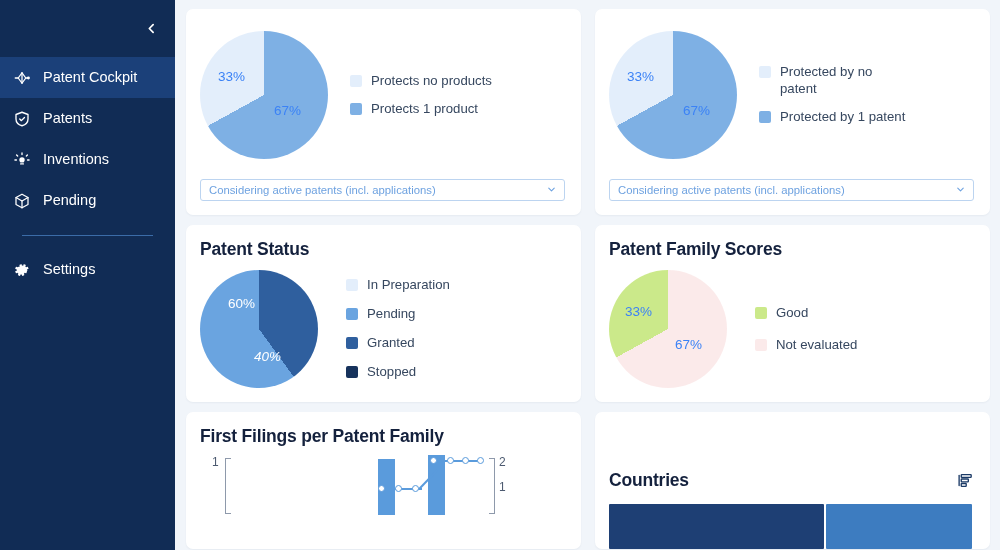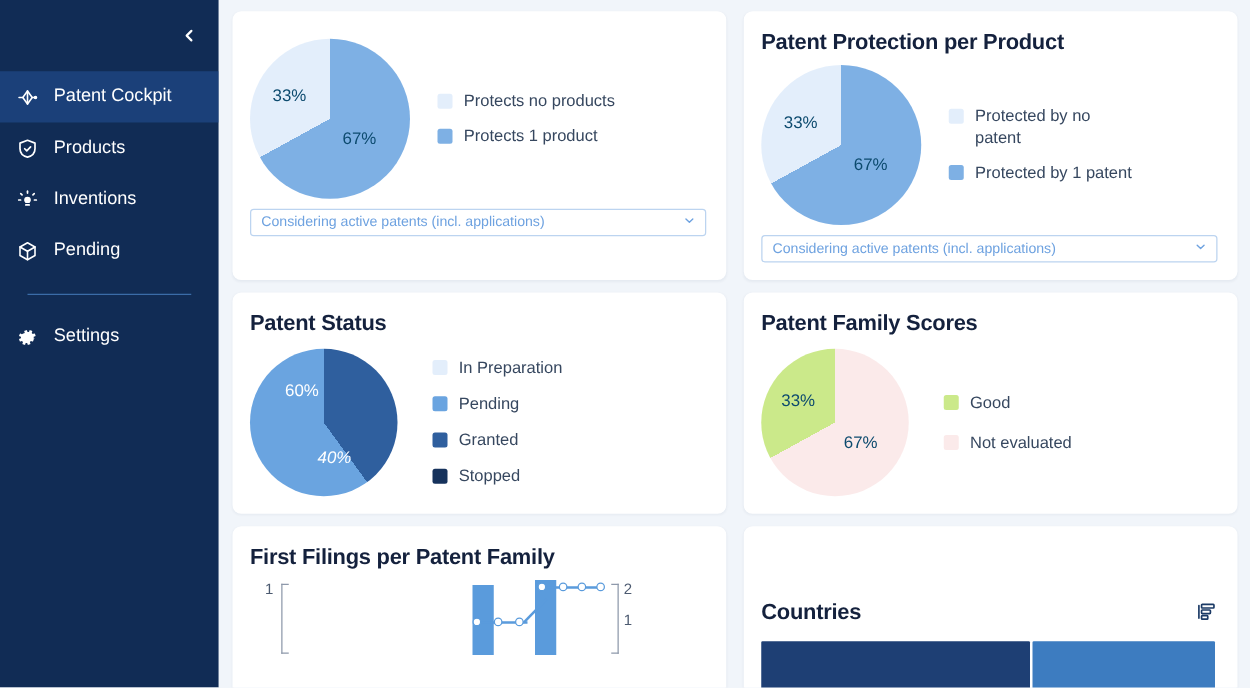--- a/index.html
+++ b/index.html
@@ -114,38 +114,38 @@
   }
   .card-head { display: flex; align-items: flex-start; justify-content: space-between; margin-top: 44px; }
   .sort-icon { cursor: pointer; padding-top: 2px; }
 
   .chart-row { display: flex; align-items: center; }
   .pie-wrap { position: relative; flex: 0 0 auto; }
   .pie { border-radius: 50%; position: relative; }
   .pie-label {
     position: absolute;
     font-size: 13.5px;
-    color: #0c4a6e;
+    color: #3b82f6;
     white-space: nowrap;
   }
   .pie-label.light { color: #ffffff; }
 
   .legend { display: flex; flex-direction: column; }
   .legend-item {
     display: flex; align-items: flex-start;
     gap: 9px;
     font-size: 13.2px;
     color: #36475f;
     cursor: pointer;
   }
   .swatch { width: 12px; height: 12px; border-radius: 2px; flex: 0 0 12px; margin-top: 2px; }
   .legend-label { line-height: 1.28; }
 
   .dd {
-    margin-top: 8px;
+    margin-top: 20px;
     height: 22px;
     border: 1px solid #bcd4f0;
     border-radius: 3px;
     display: flex; align-items: center; justify-content: space-between;
     padding: 0 7px 0 8px;
     font-size: 11.3px;
     color: #6ea2e0;
     cursor: pointer;
   }
 
@@ -191,21 +191,21 @@
       <span class="nav-label">Patent Cockpit</span>
     </div>
 
     <div class="nav-item">
       <span class="nav-icon">
         <svg width="18" height="18" viewBox="0 0 24 24" fill="none" stroke="#ffffff" stroke-width="1.8" stroke-linecap="round" stroke-linejoin="round">
           <path d="M12 3 L20 6 V12 C20 16.5 16.5 19.8 12 21 C7.5 19.8 4 16.5 4 12 V6 Z"></path>
             <polyline points="9 12 11.2 14.2 15.3 10"></polyline>
         </svg>
       </span>
-      <span class="nav-label">Products</span>
+      <span class="nav-label">Patents</span>
     </div>
 
     <div class="nav-item">
       <span class="nav-icon">
         <svg width="18" height="18" viewBox="0 0 24 24" fill="none" stroke="#ffffff" stroke-width="1.8" stroke-linecap="round">
           <path d="M12 8.4 a3.6 3.6 0 0 1 3.6 3.6 c0 1.6 -1.1 2.4 -1.5 3.2 h-4.2 c-0.4 -0.8 -1.5 -1.6 -1.5 -3.2 A3.6 3.6 0 0 1 12 8.4Z" fill="#ffffff" stroke="none"></path>
           <line x1="10.2" y1="17.2" x2="13.8" y2="17.2" stroke-width="1.8"></line>
           <line x1="12" y1="2.6" x2="12" y2="4.6"></line>
             <line x1="4.8" y1="5.2" x2="6.2" y2="6.6"></line>
             <line x1="19.2" y1="5.2" x2="17.8" y2="6.6"></line>
@@ -267,21 +267,20 @@
           <span>Considering active patents (incl. applications)</span>
           <span>
             <svg width="11" height="11" viewBox="0 0 24 24" fill="none" stroke="#6ea2e0" stroke-width="2.4" stroke-linecap="round" stroke-linejoin="round">
                 <polyline points="6 9 12 15 18 9"></polyline>
               </svg>
           </span>
         </div>
       </div>
 
       <div class="card">
-        <div class="card-title">Patent Protection per Product</div>
         <div class="chart-row" style="margin-top:8px;">
           <div class="pie-wrap" style="width:128px;height:128px;">
             <div class="pie" style="width:128px;height:128px;background:conic-gradient(#7eb0e4 0deg 241.2deg, #e3eefb 241.2deg 360deg);"></div>
             <span class="pie-label" style="left:18px;top:38px;">33%</span>
             <span class="pie-label" style="left:74px;top:72px;">67%</span>
           </div>
           <div class="legend" style="margin-left:22px;gap:11px;max-width:130px;">
             <div class="legend-item">
               <span class="swatch" style="background:#e3eefb;"></span>
               <span class="legend-label">Protected by no patent</span>

